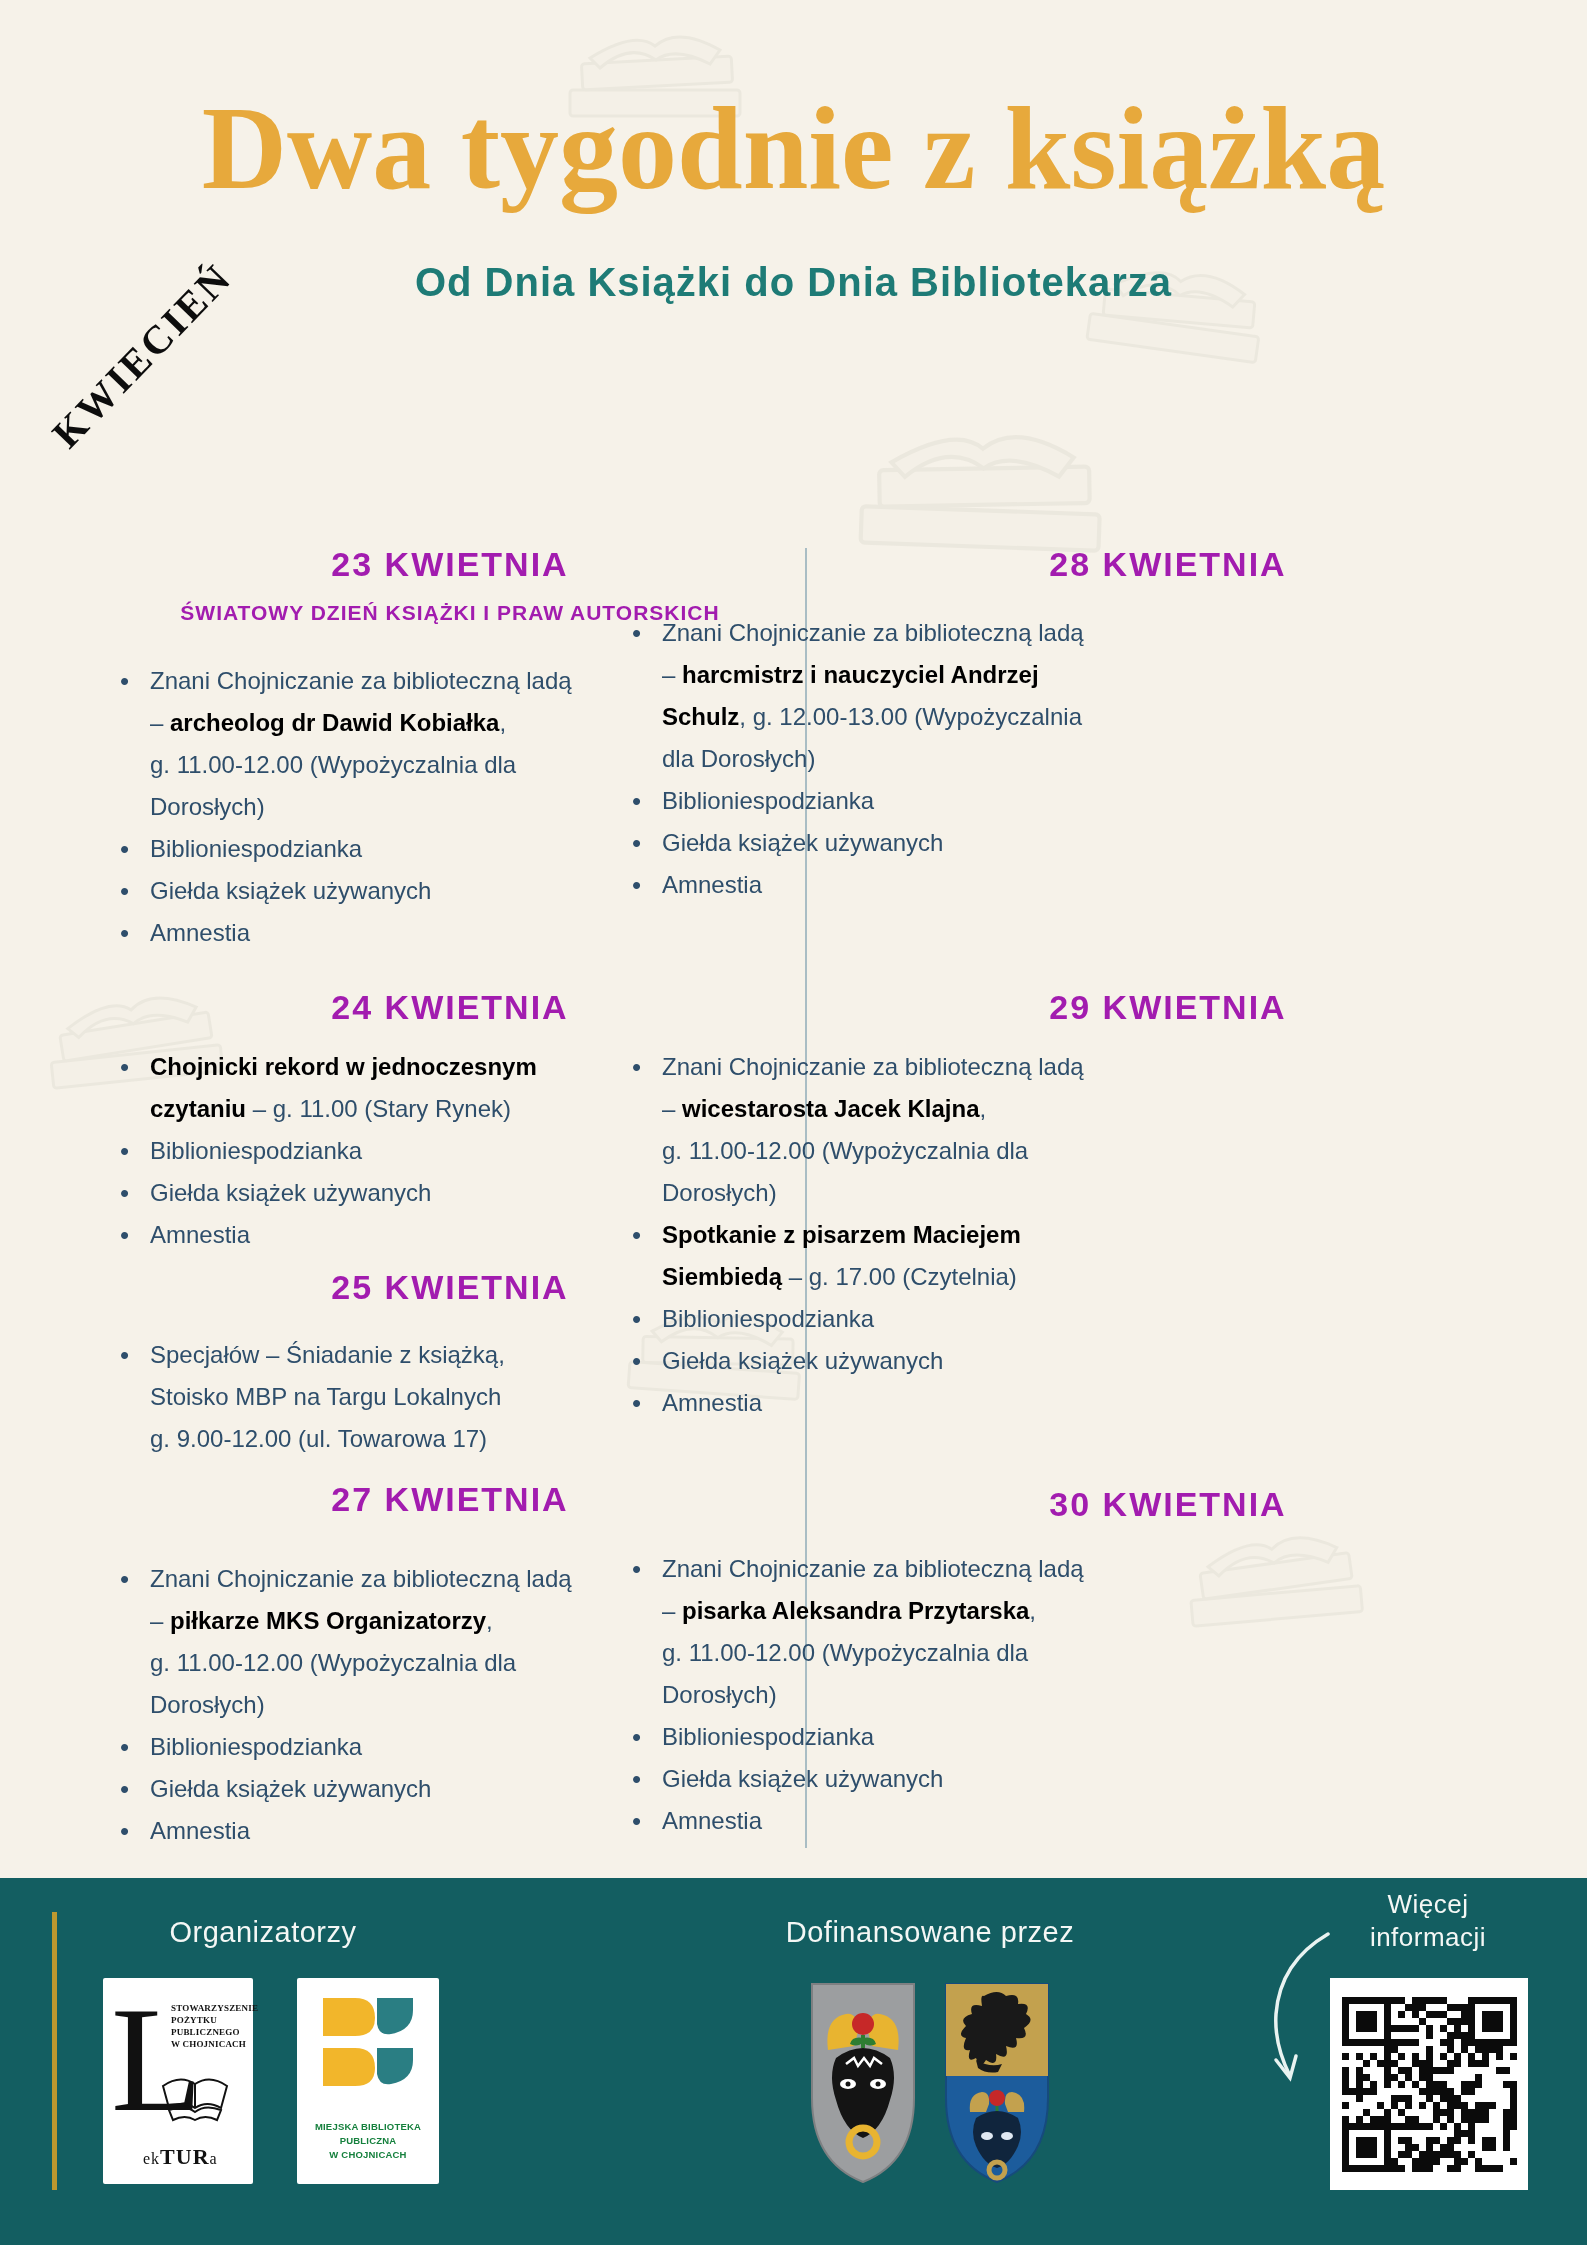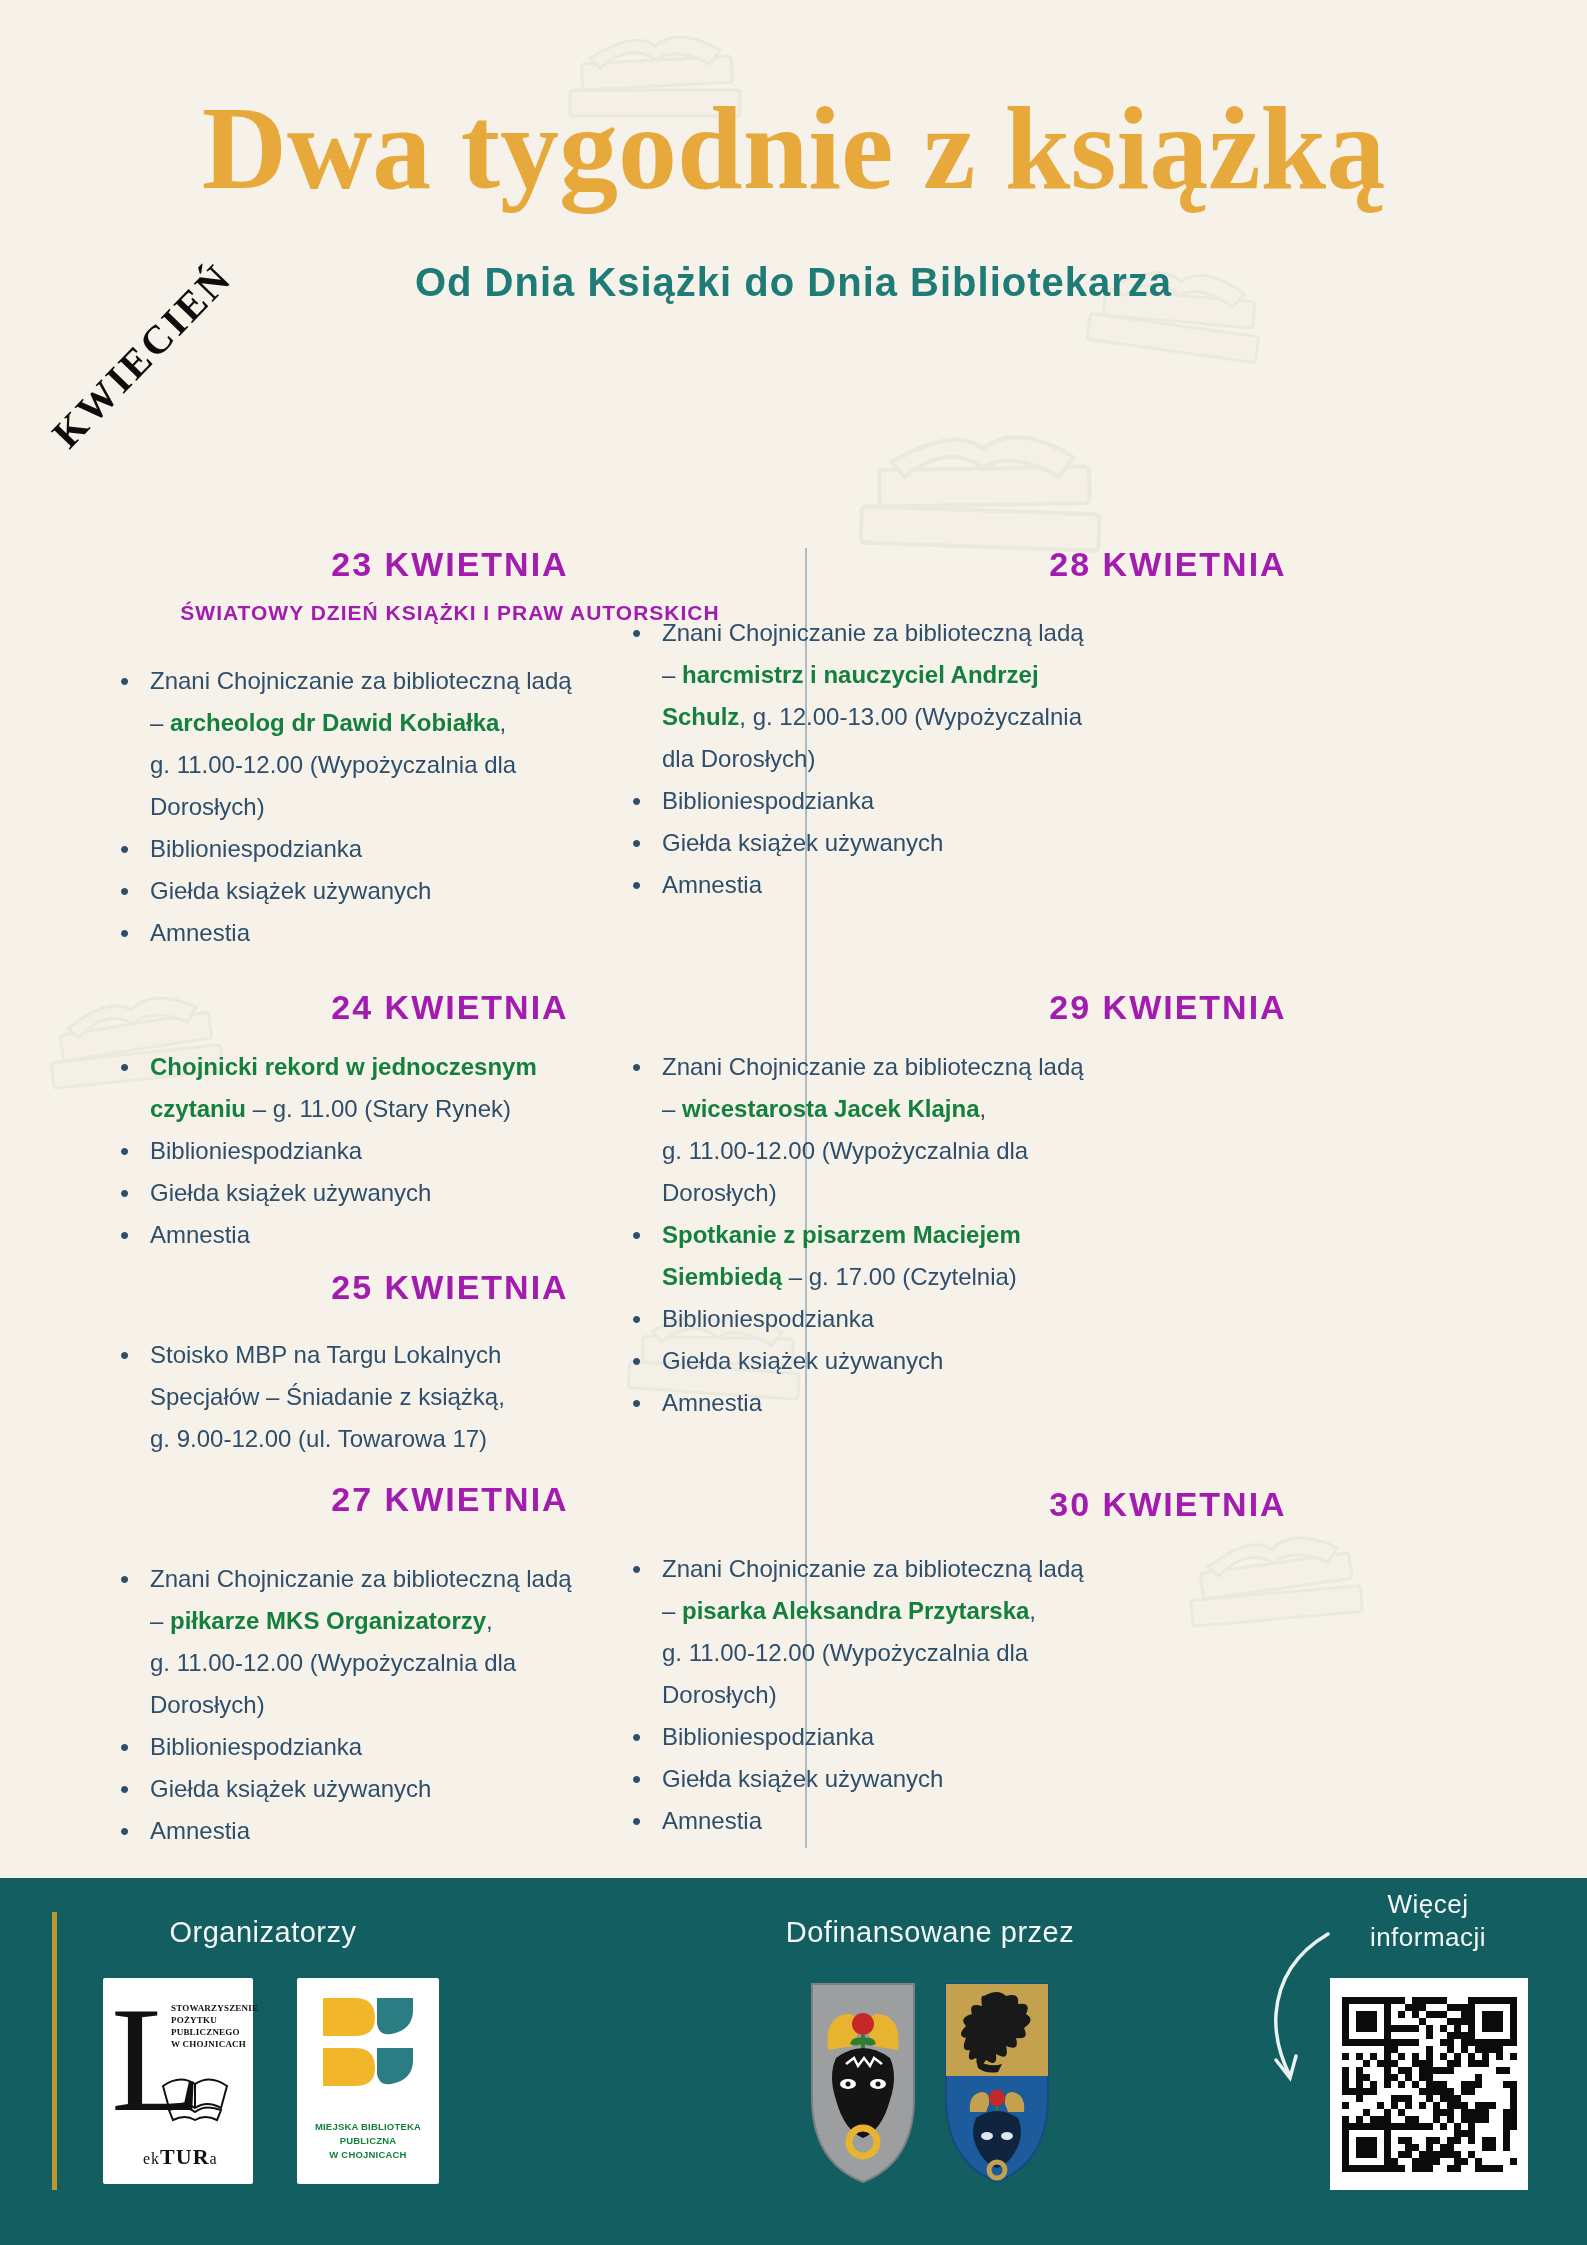--- a/index.html
+++ b/index.html
@@ -56,21 +56,21 @@
   }
   .event-list{
     position:absolute;list-style:none;margin:0;padding:0;
     font-size:24px;line-height:42px;color:#2E4E6B;
   }
   .event-list li{position:relative;padding-left:32px;}
   .event-list li .dot{
     position:absolute;left:2px;top:0;
     font-size:26px;color:#2E4E6B;
   }
-  .event-list .seg-b{font-weight:700;color:#15803d;}
+  .event-list .seg-b{font-weight:700;color:#000000;}
   .line{display:block;}
   
   .footer{
     position:absolute;left:0;top:1878px;width:1587px;height:367px;
     background:#135E61;
   }
   .gold-line{
     position:absolute;left:52px;top:1912px;width:5px;height:278px;
     background:#BD982F;
   }
@@ -202,22 +202,22 @@
         </li>
         <li>
           <span class="dot">•</span>
           <span class="line"><span>Amnestia</span></span>
         </li>
       </ul>
       <div class="date-header" style="left: 100px; top: 1268px; width: 700px;">25 KWIETNIA</div>
       <ul class="event-list" style="left: 118px; top: 1334px; width: 482px;">
         <li>
           <span class="dot">•</span>
+          <span class="line"><span>Specjałów – Śniadanie z książką,</span></span>
           <span class="line"><span>Stoisko MBP na Targu Lokalnych</span></span>
-          <span class="line"><span>Specjałów – Śniadanie z książką,</span></span>
           <span class="line"><span>g. 9.00-12.00 (ul. Towarowa 17)</span></span>
         </li>
       </ul>
       <div class="date-header" style="left: 100px; top: 1480px; width: 700px;">27 KWIETNIA</div>
       <ul class="event-list" style="left: 118px; top: 1558px; width: 482px;">
         <li>
           <span class="dot">•</span>
           <span class="line"><span>Znani Chojniczanie za biblioteczną ladą</span></span>
           <span class="line"><span>– </span><span class="seg-b">piłkarze MKS Organizatorzy</span><span>,</span></span>
           <span class="line"><span>g. 11.00-12.00 (Wypożyczalnia dla</span></span>

